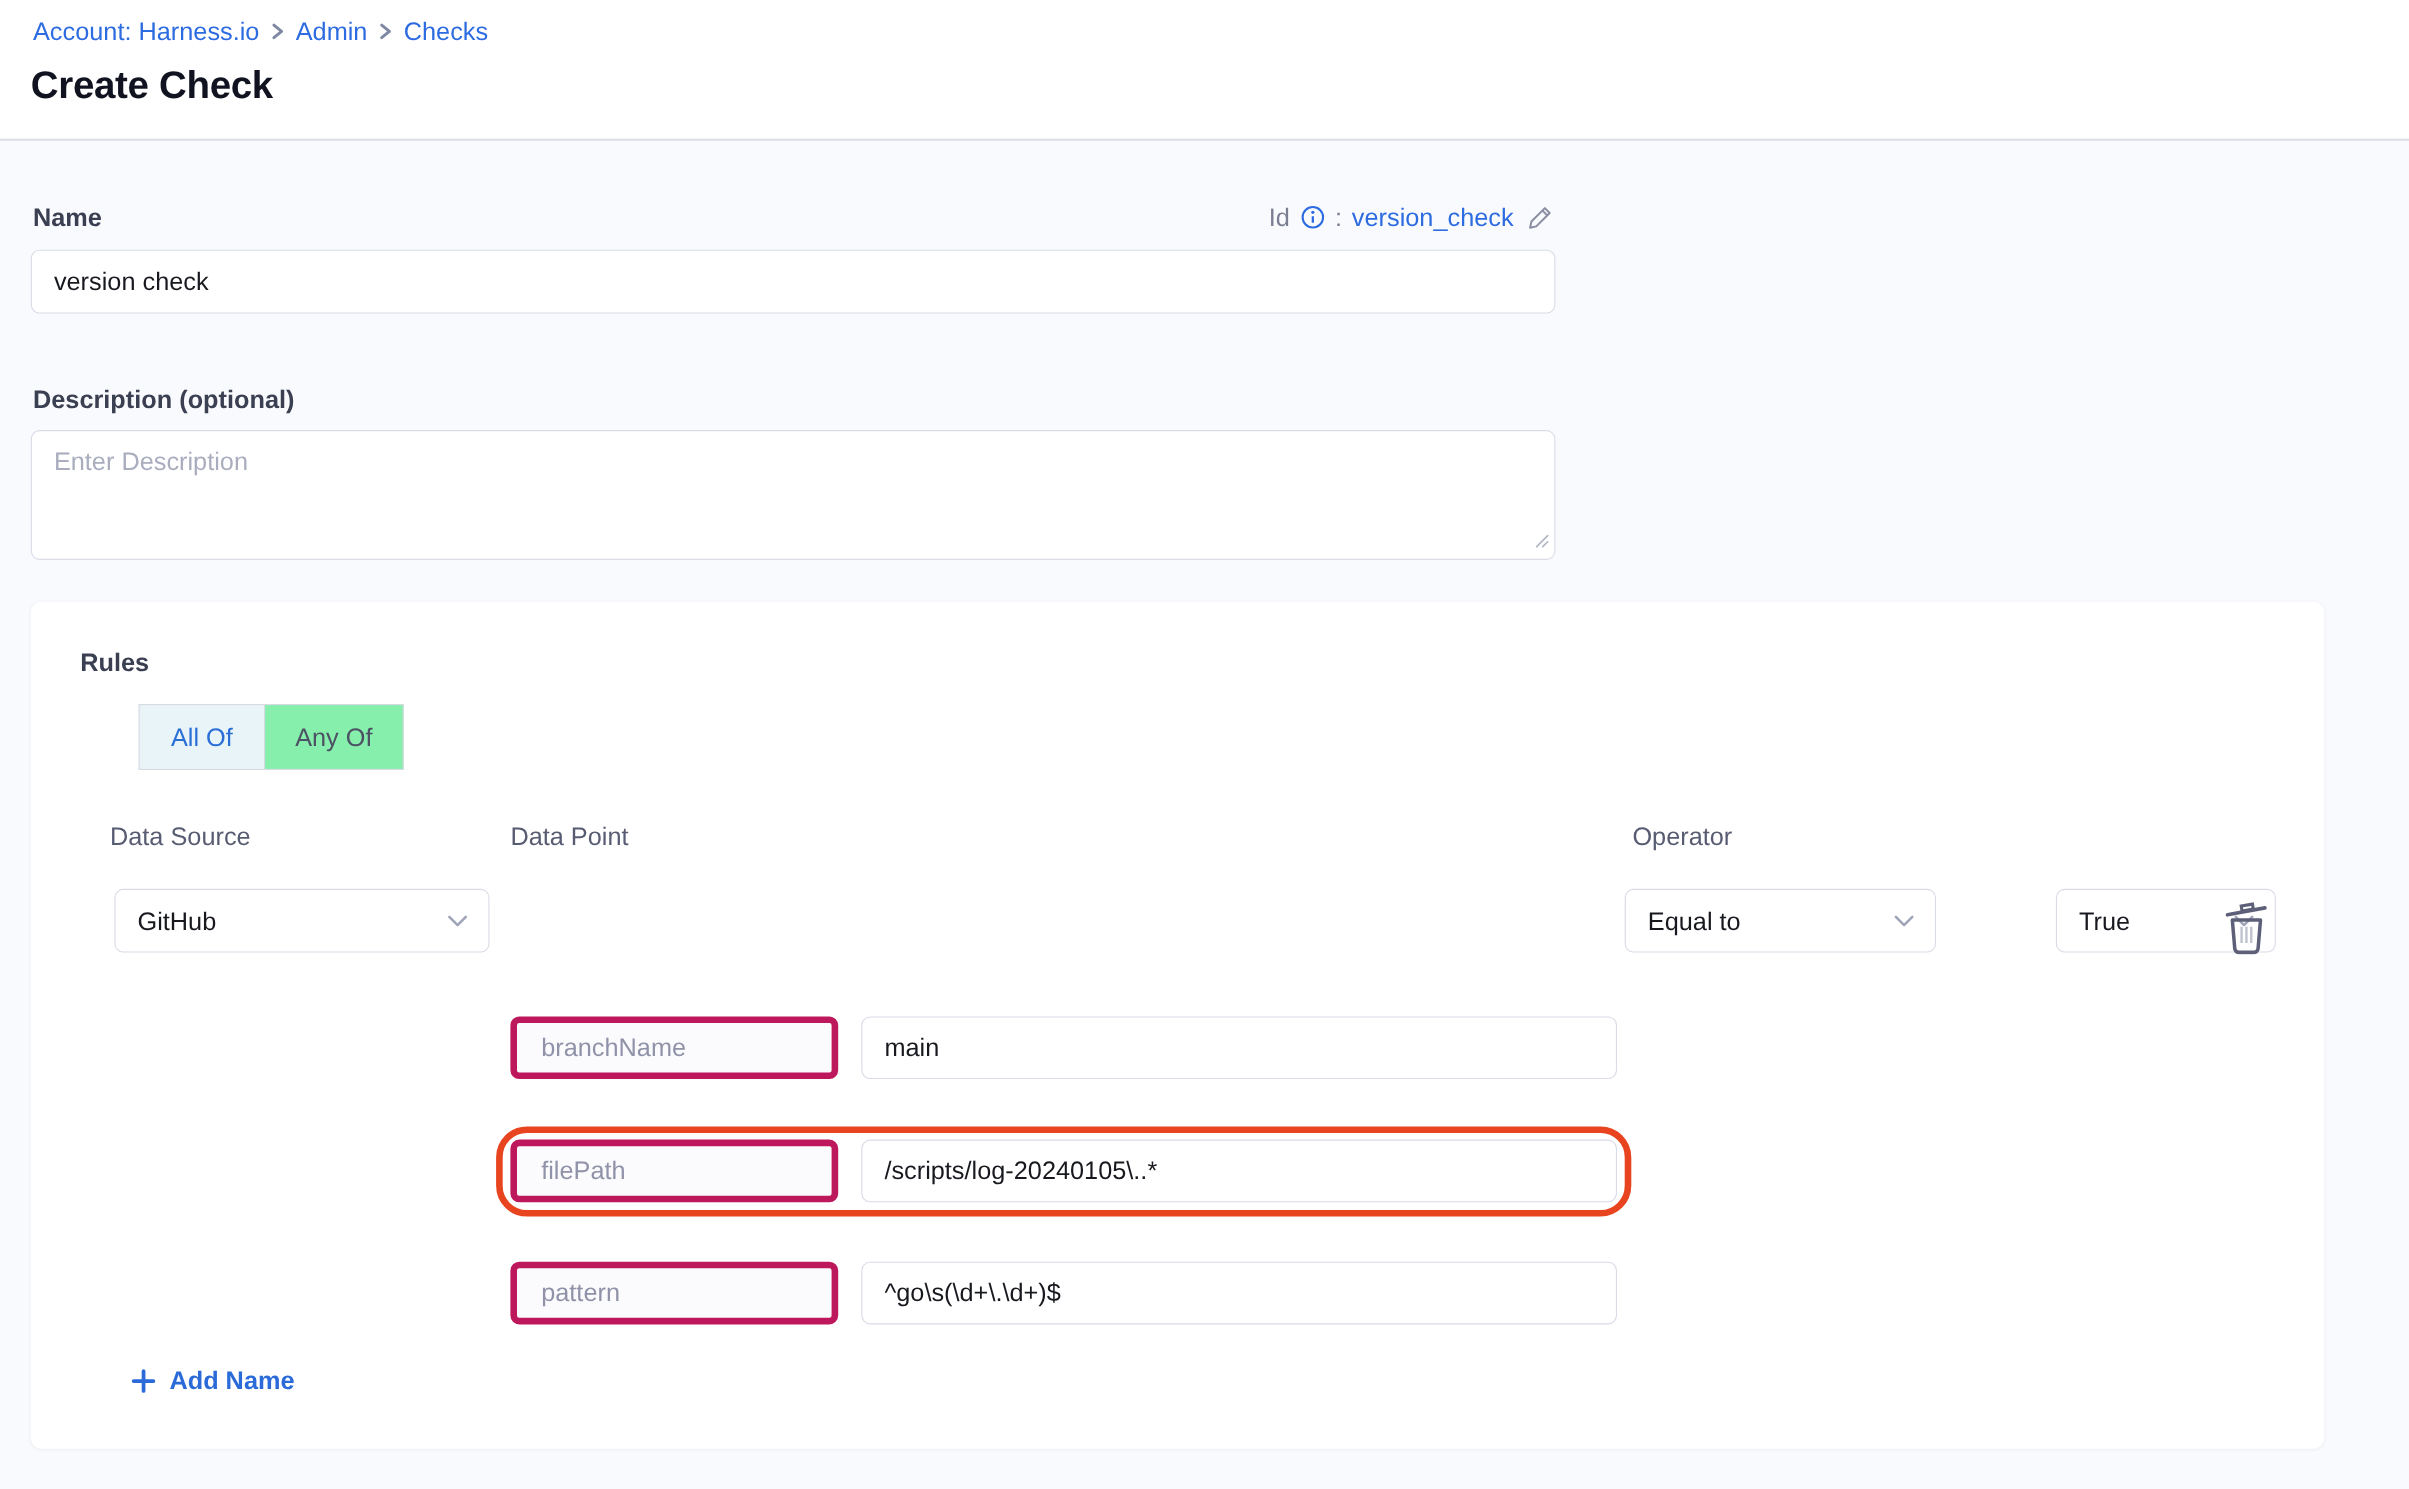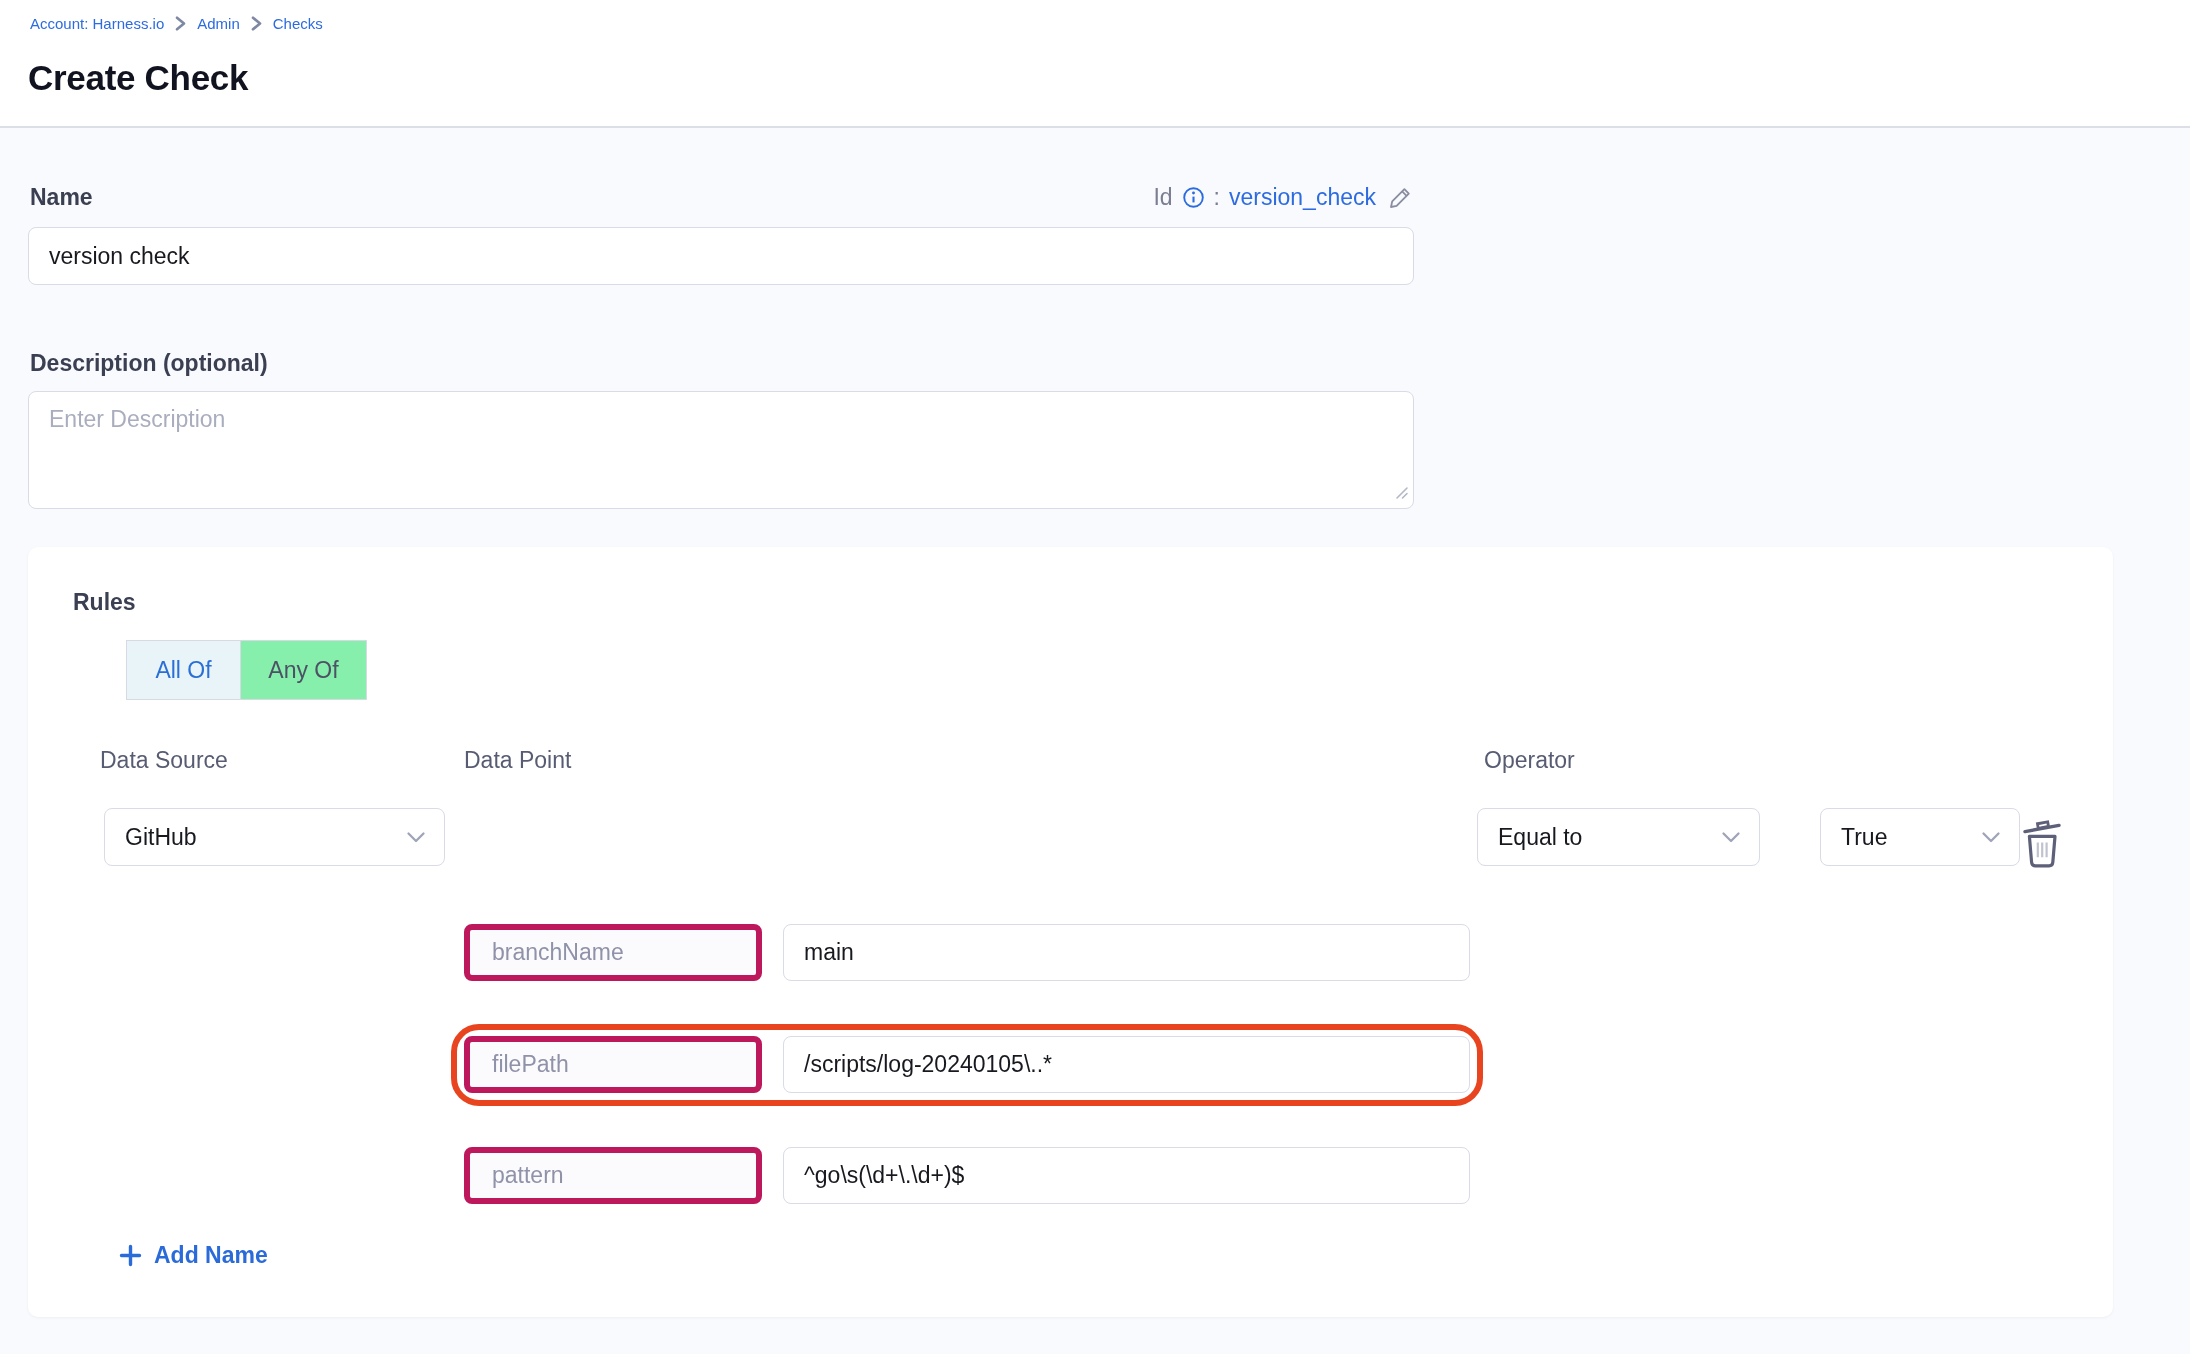--- a/index.html
+++ b/index.html
@@ -14,21 +14,21 @@
   #app { position:relative; width:2190px; height:1354px; }
 
   
   .header {
     position:absolute; top:0; left:0; right:0; height:128px;
     background:#ffffff; border-bottom:2px solid #dcdee8;
   }
   .breadcrumb {
     position:absolute; left:30px; top:15px;
     display:flex; align-items:center; gap:10px;
-    font-size:15px;
+    font-size:23px;
     justify-content:flex-end;
   }
   .crumb { color:#2c6be0; text-decoration:none; cursor:pointer; }
   .crumb-sep { display:flex; align-items:center; }
   .page-title {
     position:absolute; left:28px; top:58px;
     font-size:35px; font-weight:700; color:#111420; letter-spacing:-0.3px;
   }
 
   
@@ -84,21 +84,21 @@
 
   .select-box {
     position:absolute; top:261px; height:58px;
     background:#ffffff; border:1px solid #d9dbe6; border-radius:8px;
     display:flex; align-items:center; justify-content:space-between;
     font-size:23px; color:#17191f; padding:0 18px 0 20px; cursor:pointer;
   }
   .select-ds  { left:76px;   width:341px;  }
   .select-dp  { left:436px;  width:1007px; }
   .select-op  { left:1449px; width:283px;  }
-  .select-val { left:1792px; width:200px;  }
+  .select-val { left:1841px; width:200px;  }
 
   .trash-btn { position:absolute; left:1990px; top:268px; width:48px; height:54px;
     display:flex; align-items:center; justify-content:center; cursor:pointer; background:none; border:none; }
 
   .param-key {
     position:absolute; width:298px; height:57px;
     background:#fbfbfd; border:6px solid #be185d; border-radius:8px;
     display:flex; align-items:center; padding-left:22px;
     font-size:23px; color:#8f92a8;
   }

